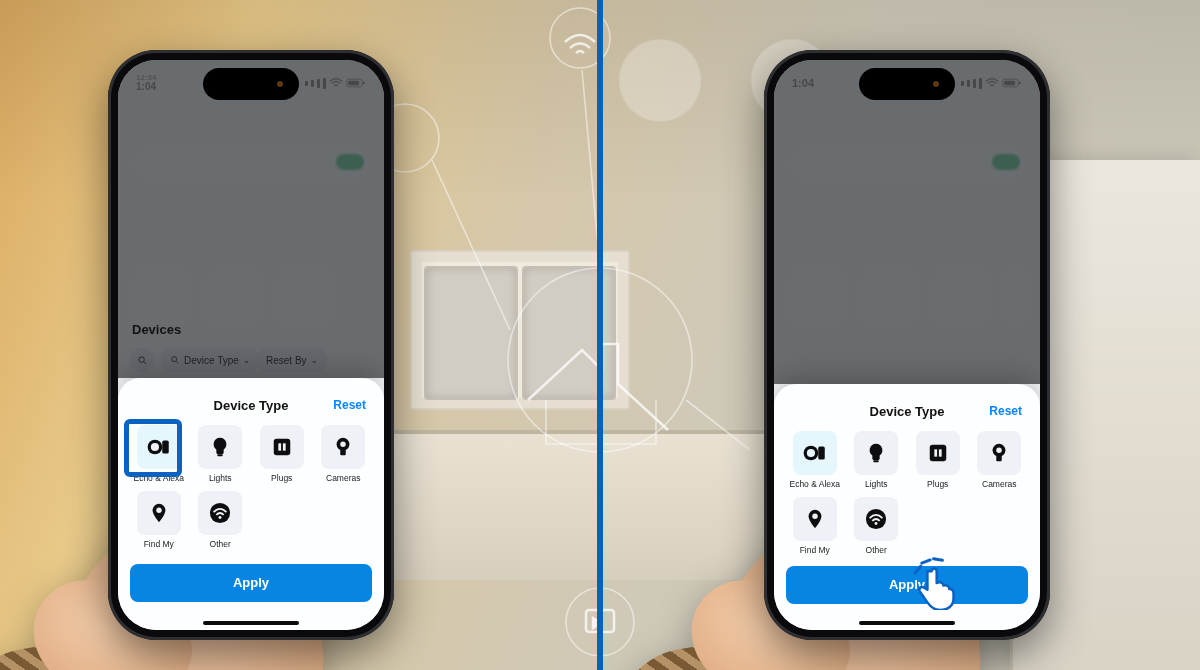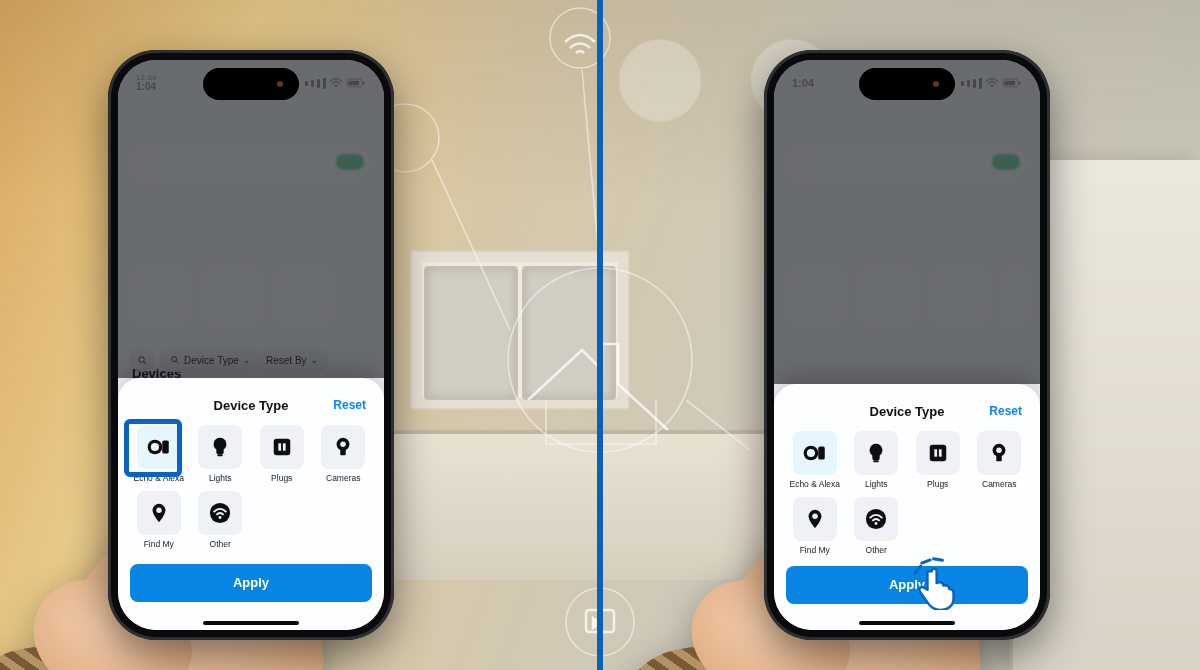--- a/index.html
+++ b/index.html
@@ -77,21 +77,21 @@
   }
   .status-icons{ display:flex; gap:3px; align-items:center;}
   .bar{ width:3px; border-radius:1px; background:#1b1c1d;}
   .dim{
     position:absolute; inset:0; background:rgba(20,22,26,0.62);
   }
   .dim-content{ position:absolute; inset:0; filter:blur(1px); opacity:0.55;}
   .blur-pill{ position:absolute; border-radius:20px; background:rgba(255,255,255,0.55);}
   .green-badge{ position:absolute; width:28px; height:16px; background:#1fb96b; border-radius:10px;}
   .section-head{
-    position:absolute; left:14px; font-weight:700; font-size:13px; color:#0d0d0d;margin-top:44px;
+    position:absolute; left:14px; font-weight:700; font-size:13px; color:#0d0d0d;
   }
   .chip{ position:absolute; height:24px; padding:0 10px; background:rgba(230,232,236,0.9); border-radius:14px; font-size:10px; color:#333; display:flex; align-items:center; gap:4px;}
   .chip .chev{ font-size:9px;}
   .sheet{
     position:absolute; left:0; right:0; bottom:0;
     background:#fdfeff; border-top-left-radius:22px; border-top-right-radius:22px;
     padding:16px 12px 16px 12px;
     box-shadow: 0 -8px 24px rgba(0,0,0,0.2);
   }
   .sheet-head{ display:flex; justify-content:center; position:relative; margin:4px 0 12px;}

